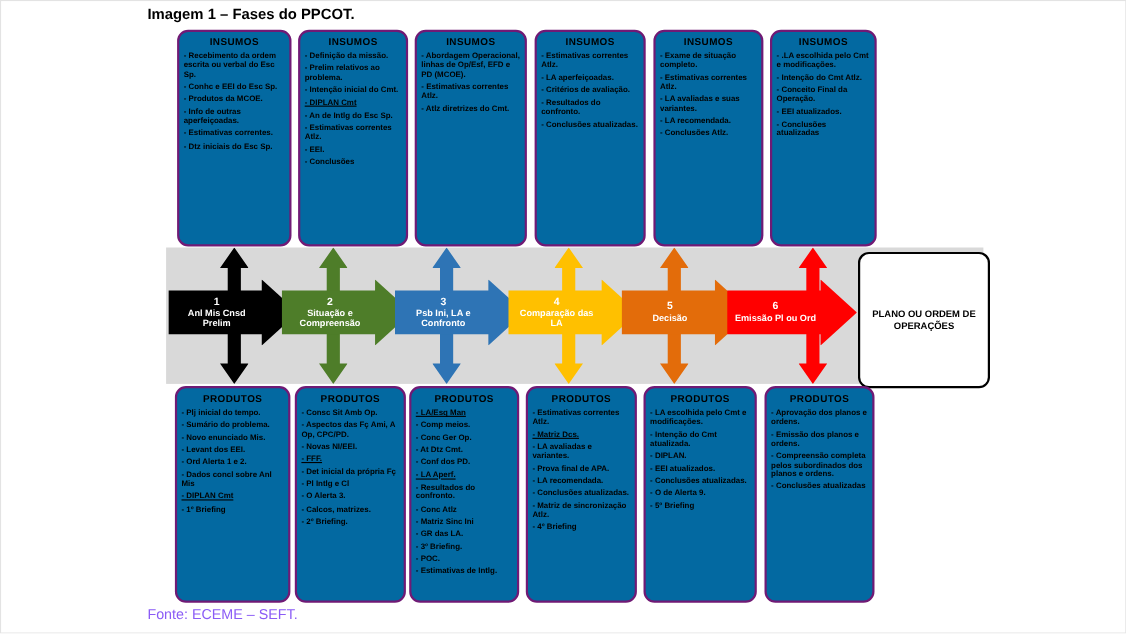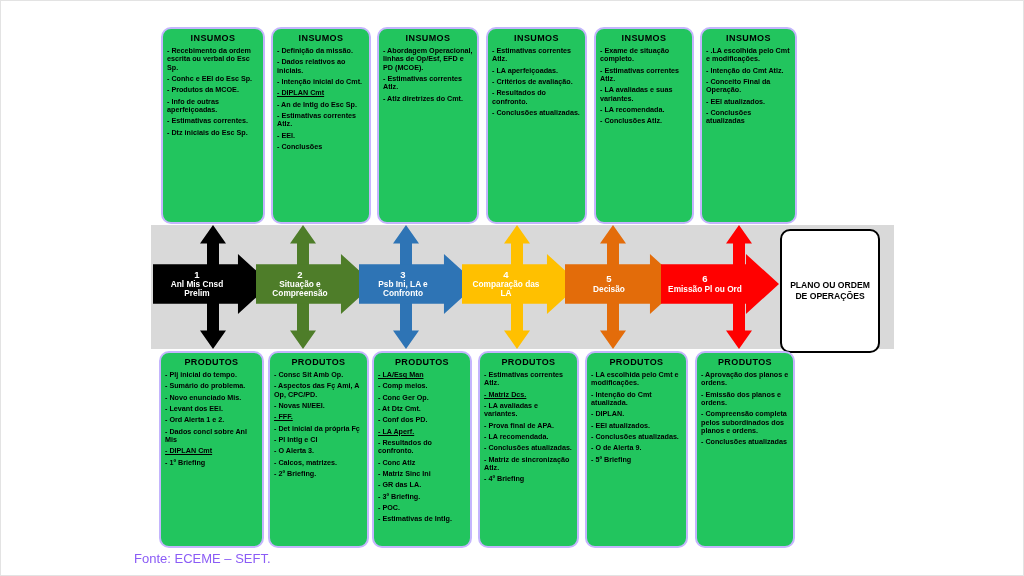--- a/index.html
+++ b/index.html
@@ -1,43 +1,44 @@
 <!DOCTYPE html>
 <html><head>
 <meta charset="utf-8">
 <style>
   html,body{margin:0;padding:0;background:#fff;}
   .page{position:relative;width:1024px;height:576px;background:#fff;overflow:hidden;
         font-family:"Liberation Sans",sans-serif;border:1px solid #e3e3e3;box-sizing:border-box;}
   .title{position:absolute;left:133px;top:4px;font-size:13.5px;font-weight:700;color:#000;}
   .source{position:absolute;left:133px;top:550px;font-size:13px;font-weight:400;color:#8b5cf6;}
   .band{position:absolute;left:150px;top:224px;width:743px;height:124px;background:#d9d9d9;z-index:1;}
-  .box{position:absolute;background:#22c55e;border:2px solid #c4b5fd;border-radius:10px;
+  .box{position:absolute;background:#0369a1;border:2px solid #701a75;border-radius:10px;
        padding:3px 4px;box-sizing:border-box;overflow:hidden;z-index:4;}
   .box-header{font-size:9px;font-weight:700;text-align:center;letter-spacing:.4px;margin:1px 0 4px;color:#000;}
   .box-item{font-size:7.2px;line-height:1.16;font-weight:600;margin:0 0 3px;color:#000;}
   .box-item.bold{font-weight:800;text-decoration:underline;}
   .box-item.italic{}
   .varrow{position:absolute;top:224px;width:26px;height:124px;z-index:2;
           clip-path:polygon(50% 0,100% 15%,73% 15%,73% 85%,100% 85%,50% 100%,0 85%,27% 85%,27% 15%,0 15%);}
   .phase{position:absolute;top:253px;height:60px;width:118px;z-index:3;
          clip-path:polygon(0 17%,72% 17%,72% 0,100% 50%,72% 100%,72% 83%,0 83%);
          display:flex;flex-direction:column;justify-content:center;align-items:center;
          color:#fff;text-align:center;padding-right:30px;box-sizing:border-box;}
   .phase-num{font-size:9.5px;font-weight:700;line-height:1.1;}
   .phase-label{font-size:8.3px;font-weight:700;line-height:1.1;width:80px;}
-  .final-box{position:absolute;left:779px;top:228px;width:100px;height:124px;background:#fff;
+  .final-box{position:absolute;left:779px;top:228px;width:120px;height:124px;background:#fff;
              border:2px solid #000;border-radius:10px;z-index:4;display:flex;align-items:center;
              justify-content:center;text-align:center;box-sizing:border-box;padding:5px;}
   .final-box span{font-size:8.6px;font-weight:700;line-height:1.25;color:#000;}
 </style>
 </head>
 <body>
 
 <div class="page">
+  <div class="title">Imagem 1 – Fases do PPCOT.</div>
 
   <div id="diagram">
     <div class="band"></div>
     <div class="final-box">
       <span>PLANO OU ORDEM DE OPERAÇÕES</span>
     </div>
   <div class="varrow" style="left: 199px; background: rgb(0, 0, 0);"></div>
       <div class="phase" style="left: 152px; background: rgb(0, 0, 0);">
         <div class="phase-num">1</div>
         <div class="phase-label">Anl Mis Cnsd Prelim</div>
@@ -63,21 +64,21 @@
         <div class="box-item italic">- 1º Briefing</div>
       </div>
       <div class="varrow" style="left: 289px; background: rgb(78, 125, 41);"></div>
       <div class="phase" style="left: 255px; background: rgb(78, 125, 41);">
         <div class="phase-num">2</div>
         <div class="phase-label">Situação e Compreensão</div>
       </div>
       <div class="box" style="left: 270px; width: 100px; top: 26px; height: 197px;">
         <div class="box-header">INSUMOS</div>
         <div class="box-item">- Definição da missão.</div>
-        <div class="box-item">- Dados relativos ao iniciais.</div>
+        <div class="box-item">- Prelim relativos ao problema.</div>
         <div class="box-item">- Intenção inicial do Cmt.</div>
         <div class="box-item bold">- DIPLAN Cmt</div>
         <div class="box-item">- An de Intlg do Esc Sp.</div>
         <div class="box-item">- Estimativas correntes Atlz.</div>
         <div class="box-item">- EEI.</div>
         <div class="box-item">- Conclusões</div>
       </div>
       <div class="box" style="left: 267px; width: 101px; top: 350px; height: 197px;">
         <div class="box-header">PRODUTOS</div>
         <div class="box-item">- Consc Sit Amb Op.</div>

